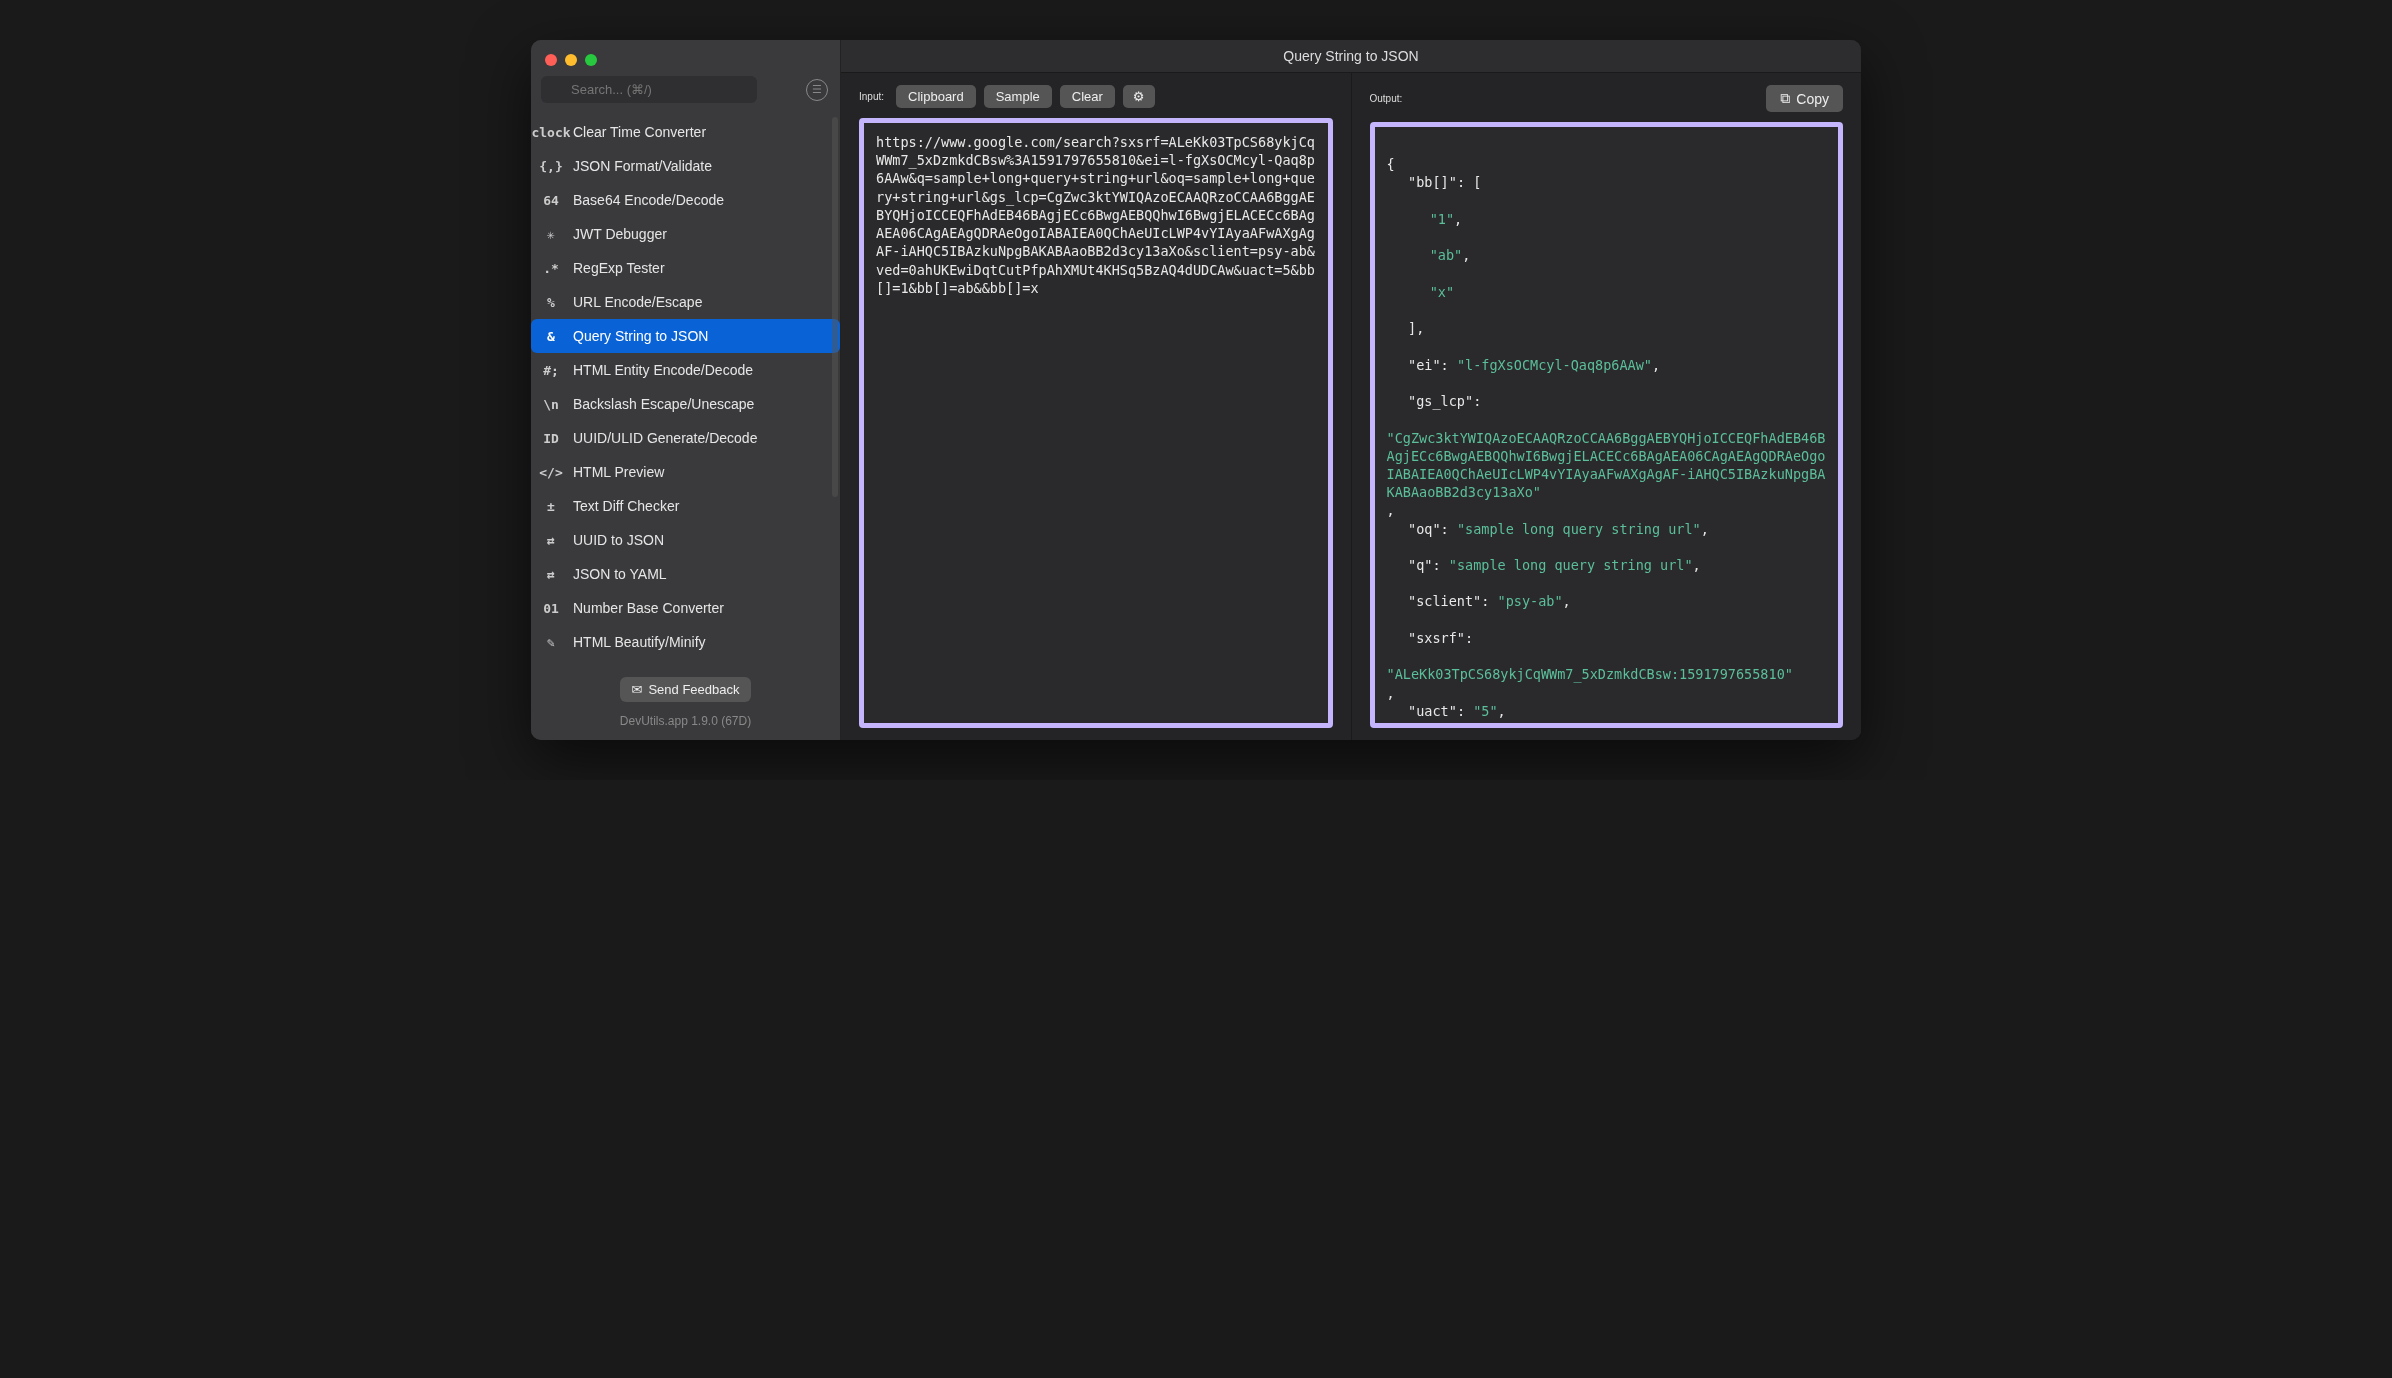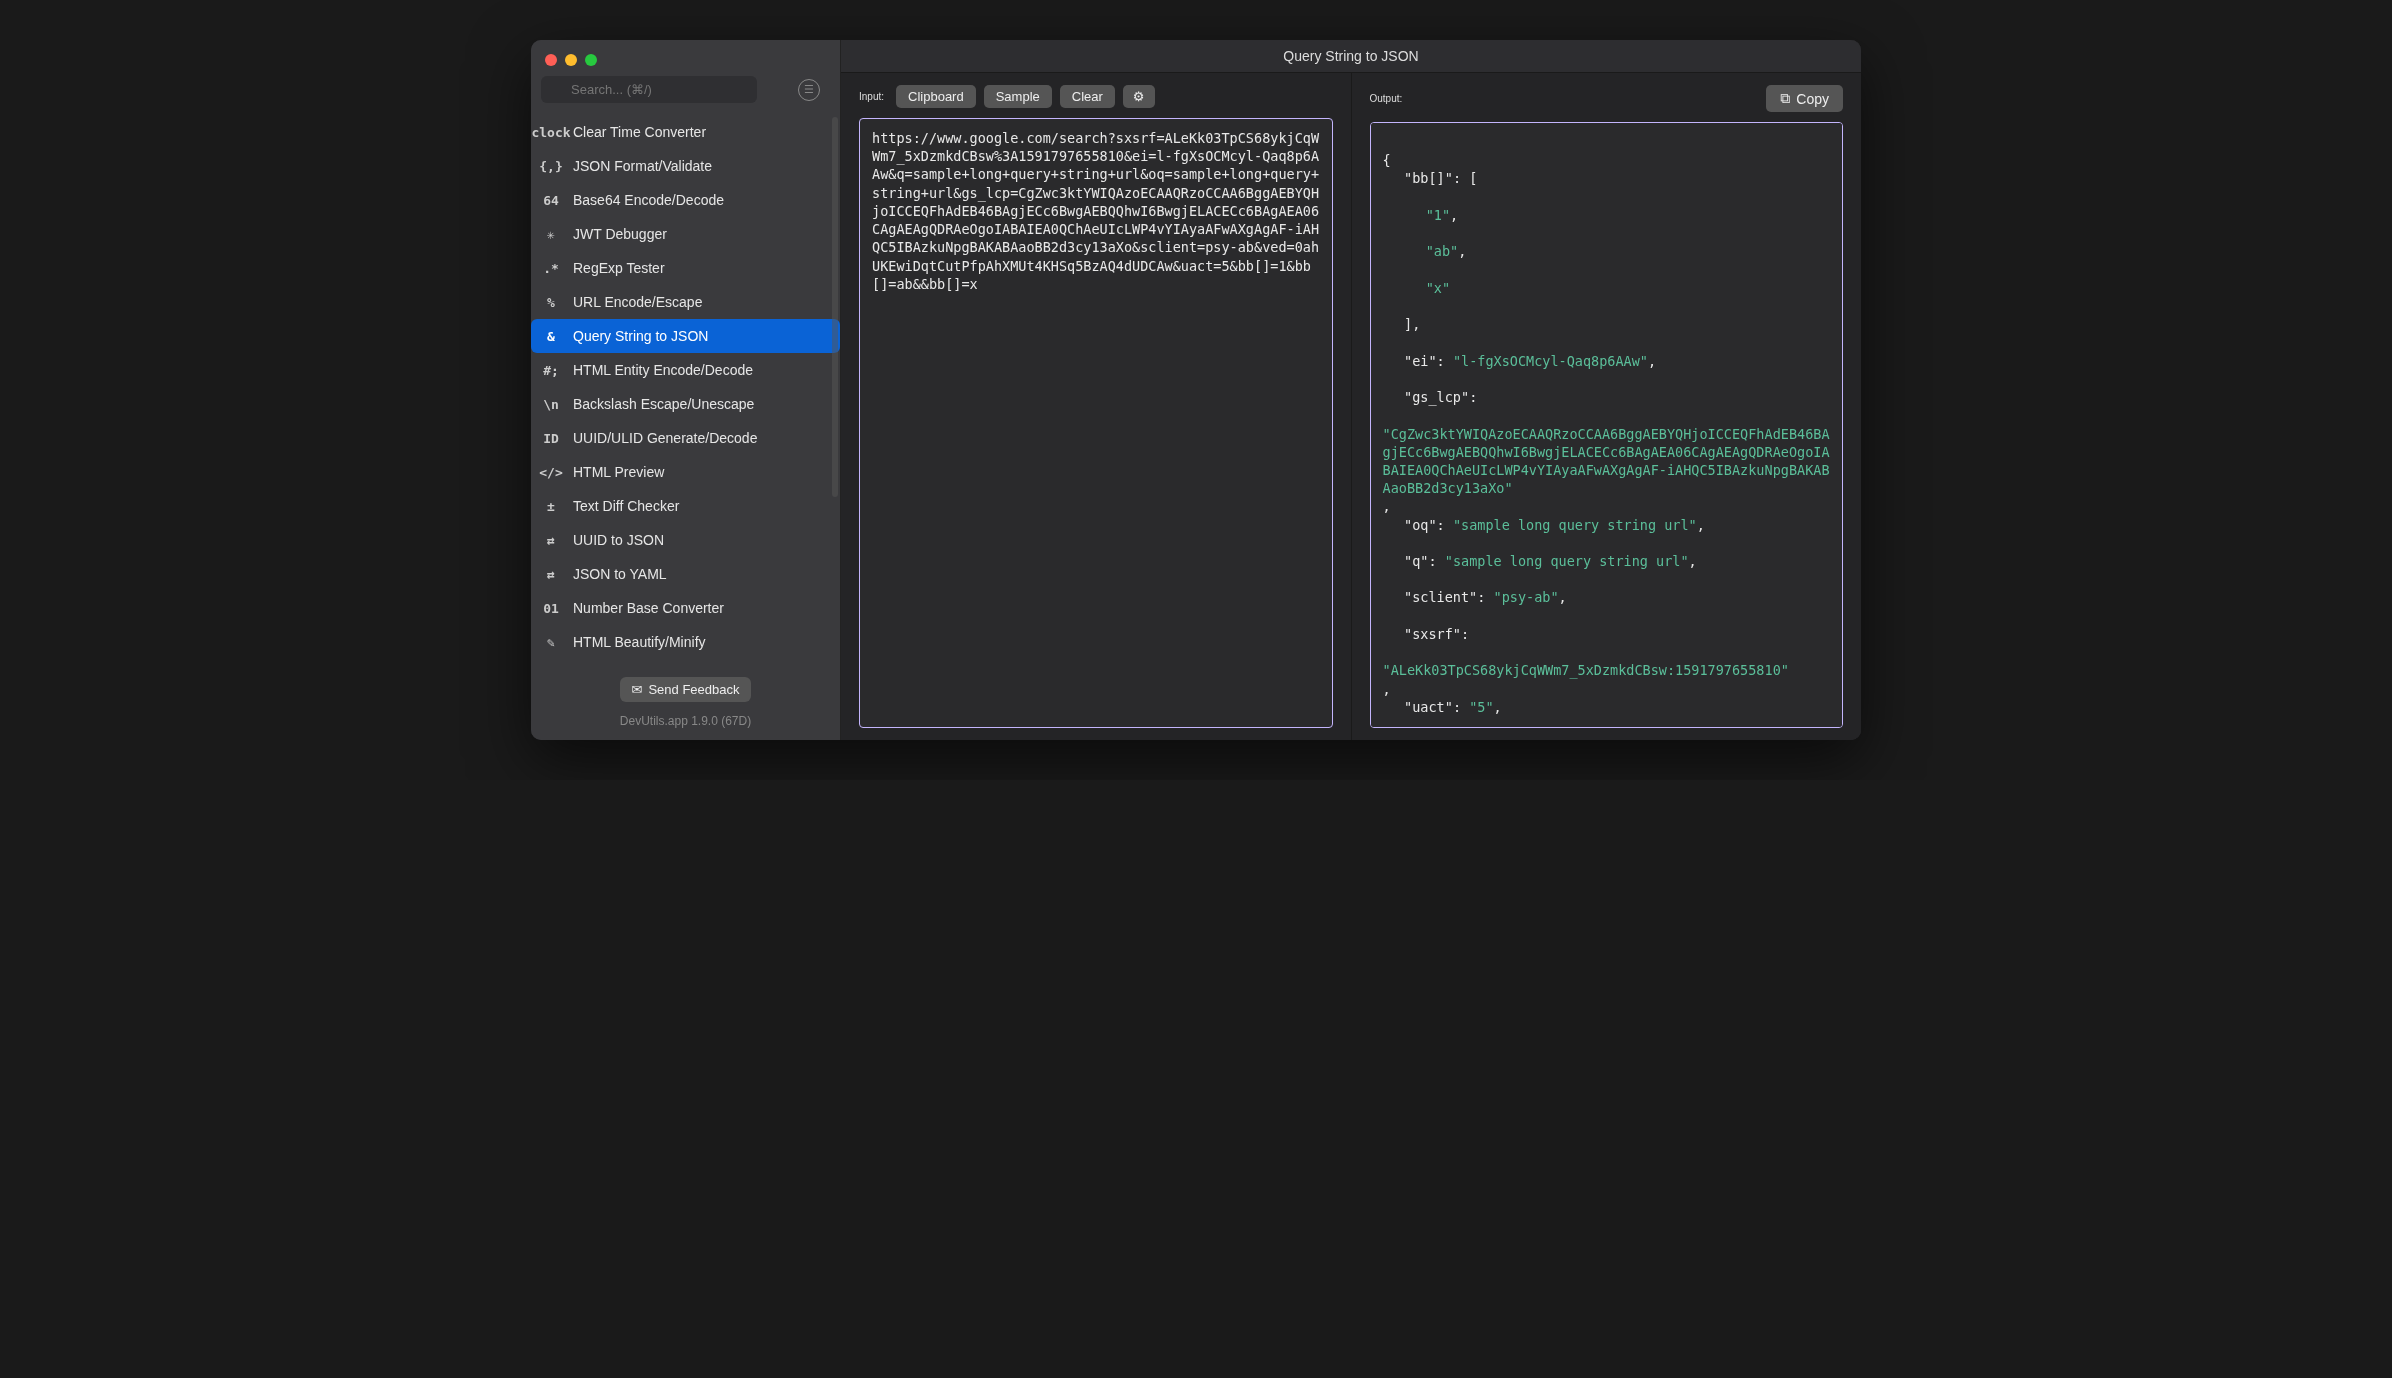--- a/index.html
+++ b/index.html
@@ -33,21 +33,21 @@
       gap: 8px;
       padding: 14px 14px 10px 14px;
     }
     .dot { width: 12px; height: 12px; border-radius: 50%; }
     .dot.red { background: #ff5f56; }
     .dot.yellow { background: #ffbd2e; }
     .dot.green { background: #27c93f; }
     .search-row {
       display: flex;
       align-items: center;
-      padding: 0 20px 8px 10px;
+      padding: 0 12px 8px 10px;
       gap: 8px;
     }
     .search-input {
       flex: 1;
       background: #2f2f32;
       border: none;
       border-radius: 6px;
       padding: 6px 10px 6px 30px;
       color: #ccc;
       font-size: 13px;
@@ -162,21 +162,21 @@
       border: none;
       border-radius: 5px;
       padding: 5px 14px;
       font-size: 14px;
       cursor: pointer;
       display: inline-flex; align-items: center; gap: 6px;
     }
     .code-area {
       flex: 1;
       background: #2a2a2c;
-      border: 1px solid #c4b5fd;
+      border: 5px solid #c4b5fd;
       border-radius: 4px;
       padding: 10px 12px;
       font-family: ui-monospace, SFMono-Regular, Menlo, Consolas, monospace;
       font-size: 13.5px;
       line-height: 1.35;
       color: #e8e8e8;
       overflow: auto;
       word-break: break-all;
       white-space: pre-wrap;
     }

